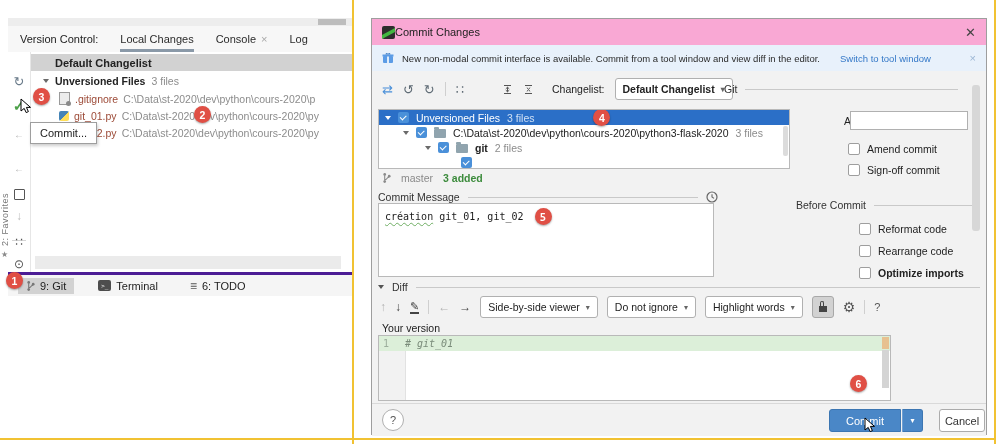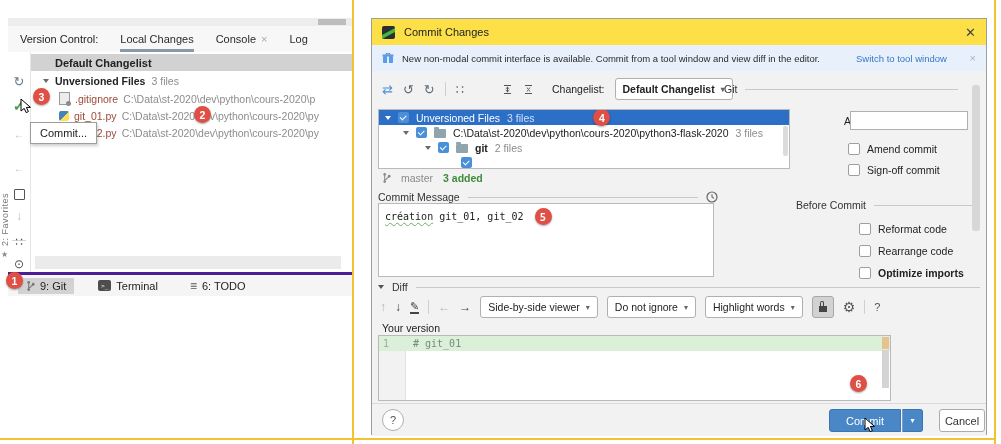--- a/index.html
+++ b/index.html
@@ -64,26 +64,26 @@
           font-family:"DejaVu Sans Mono",monospace;display:flex;align-items:center;justify-content:center;flex:none;}
   .termic::before{content:">_";}
   .todoic{font-size:12px;color:#555;line-height:1;}
   .todoic::before{content:"≡";}
   #favorites{position:absolute;left:0;top:150px;width:10px;height:96px;writing-mode:vertical-rl;
              transform:rotate(180deg);font-size:9px;color:#777;letter-spacing:.5px;z-index:2;}
   #favstar{position:absolute;left:1px;top:250px;font-size:8px;color:#8a8a8a;z-index:2;}
   
   #dialog{position:absolute;left:371px;top:18px;width:616px;height:417px;background:#f2f2f2;
           border:1px solid #9e9e9e;box-sizing:border-box;overflow:visible;z-index:5;}
-  .titlebar{position:absolute;left:0;top:0;width:100%;height:26px;background:#fde047;display:flex;
-            align-items:center;padding:0 10px;box-sizing:border-box;gap:9px;font-size:11px;}
+  .titlebar{position:absolute;left:0;top:0;width:100%;height:26px;background:#f9a8d4;display:flex;
+            align-items:center;padding:0 10px;box-sizing:border-box;font-size:11px;}
   .titlebar .close{margin-left:auto;font-size:13px;color:#444;}
   .banner{position:absolute;left:0;top:26px;width:100%;height:26px;background:#e8f1fb;display:flex;
           align-items:center;padding:0 10px;box-sizing:border-box;gap:8px;font-size:9.5px;color:#2b2b2b;}
-  .banner .link{color:#3579c8;margin-left:28px;}
+  .banner .link{color:#3579c8;margin-left:12px;}
   .banner .bx{margin-left:auto;color:#9bb6d4;font-size:11px;}
   .dtoolbar{position:absolute;left:10px;top:58px;height:24px;display:flex;align-items:center;gap:10px;}
   .githeader{position:absolute;left:352px;top:64px;width:248px;display:flex;align-items:center;font-size:10.5px;color:#333;}
   .githeader .hline{margin-left:8px;margin-right:14px;}
   .treebox{position:absolute;left:6px;top:90px;width:412px;height:60px;background:#fff;border:1px solid #b9b9b9;
            box-sizing:border-box;overflow:hidden;}
   .trow{height:15px;display:flex;align-items:center;gap:7px;font-size:10.5px;white-space:nowrap;}
   .trow.sel{background:#2b6fc7;color:#fff;}
   .trow.sel .dim{color:#cfe0f5;}
   .tscroll{position:absolute;right:1px;top:16px;width:5px;height:30px;background:#dcdcdc;border-radius:2px;}
@@ -101,21 +101,21 @@
            display:flex;align-items:center;justify-content:center;flex:none;}
   .lockic{width:8px;height:6px;background:#444;position:relative;margin-top:4px;}
   .lockic::before{content:"";position:absolute;top:-5px;left:1px;width:4px;height:5px;border:1.5px solid #444;
                   border-bottom:none;border-radius:3px 3px 0 0;box-sizing:border-box;}
   .yourv{position:absolute;left:10px;top:303px;font-size:10.5px;color:#222;}
   .diffbox{position:absolute;left:6px;top:316px;width:513px;height:66px;background:#fff;border:1px solid #b9b9b9;box-sizing:border-box;overflow:hidden;}
   .gutter{position:absolute;left:0;top:0;width:26px;height:100%;background:#f2f2f2;border-right:1px solid #e2e2e2;}
   .codeline{position:absolute;left:0;top:0;width:100%;height:15px;background:#dcefd9;display:flex;align-items:center;
             font-family:"DejaVu Sans Mono",monospace;font-size:10px;}
   .lnum{width:26px;text-align:left;padding-left:4px;color:#9cae9c;box-sizing:border-box;flex:none;}
-  .codetxt{color:#7a8c7a;margin-left:8px;}
+  .codetxt{font-style:italic;color:#7a8c7a;margin-left:0;}
   .dmark{position:absolute;right:1px;top:1px;width:7px;height:12px;background:#e7c190;}
   .dthumb{position:absolute;right:1px;top:14px;width:7px;height:38px;background:#d4d4d4;}
   .optlabel{font-size:10.5px;color:#222;}
   .optrow{position:absolute;display:flex;gap:7px;margin-left:32px;}
   .authorinput{position:absolute;left:478px;top:92px;width:118px;height:19px;background:#fff;
                border:1px solid #b0b0b0;box-sizing:border-box;}
   .footer{position:absolute;left:0;top:384px;width:100%;height:32px;background:#f2f2f2;border-top:1px solid #d9d9d9;}
   .helpbtn{position:absolute;left:10px;top:5px;width:20px;height:20px;border:1px solid #b0b0b0;border-radius:50%;
            background:#fff;color:#555;font-size:11px;display:flex;align-items:center;justify-content:center;}
   .commitbtn{position:absolute;left:457px;top:5px;width:72px;height:23px;background:#4a87c7;border:1px solid #3c76b2;

